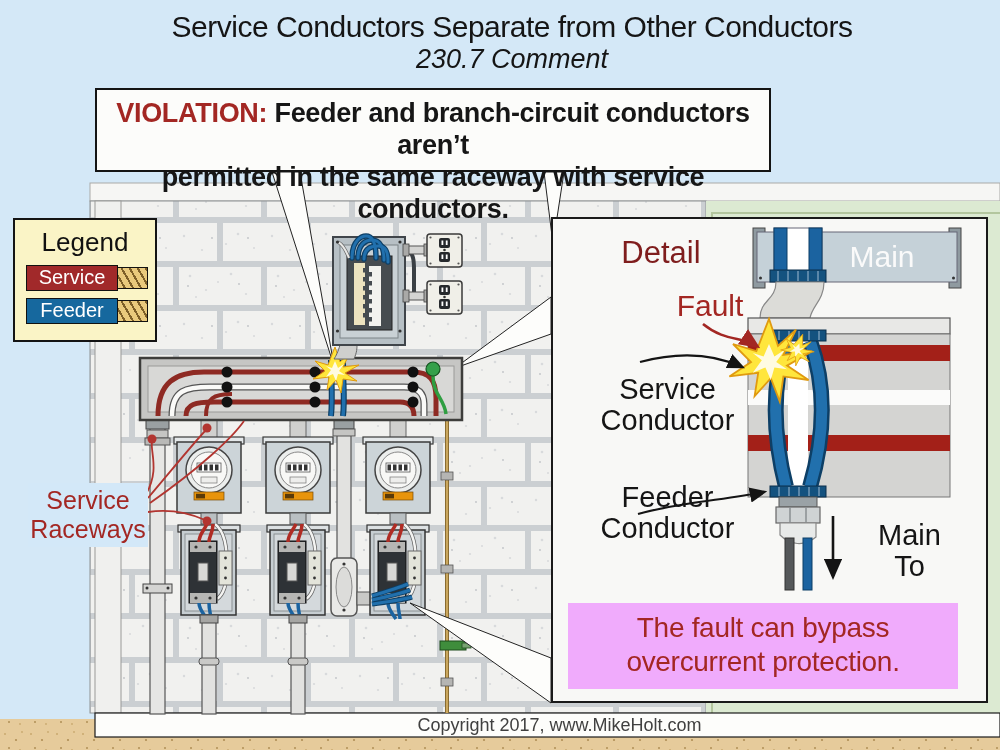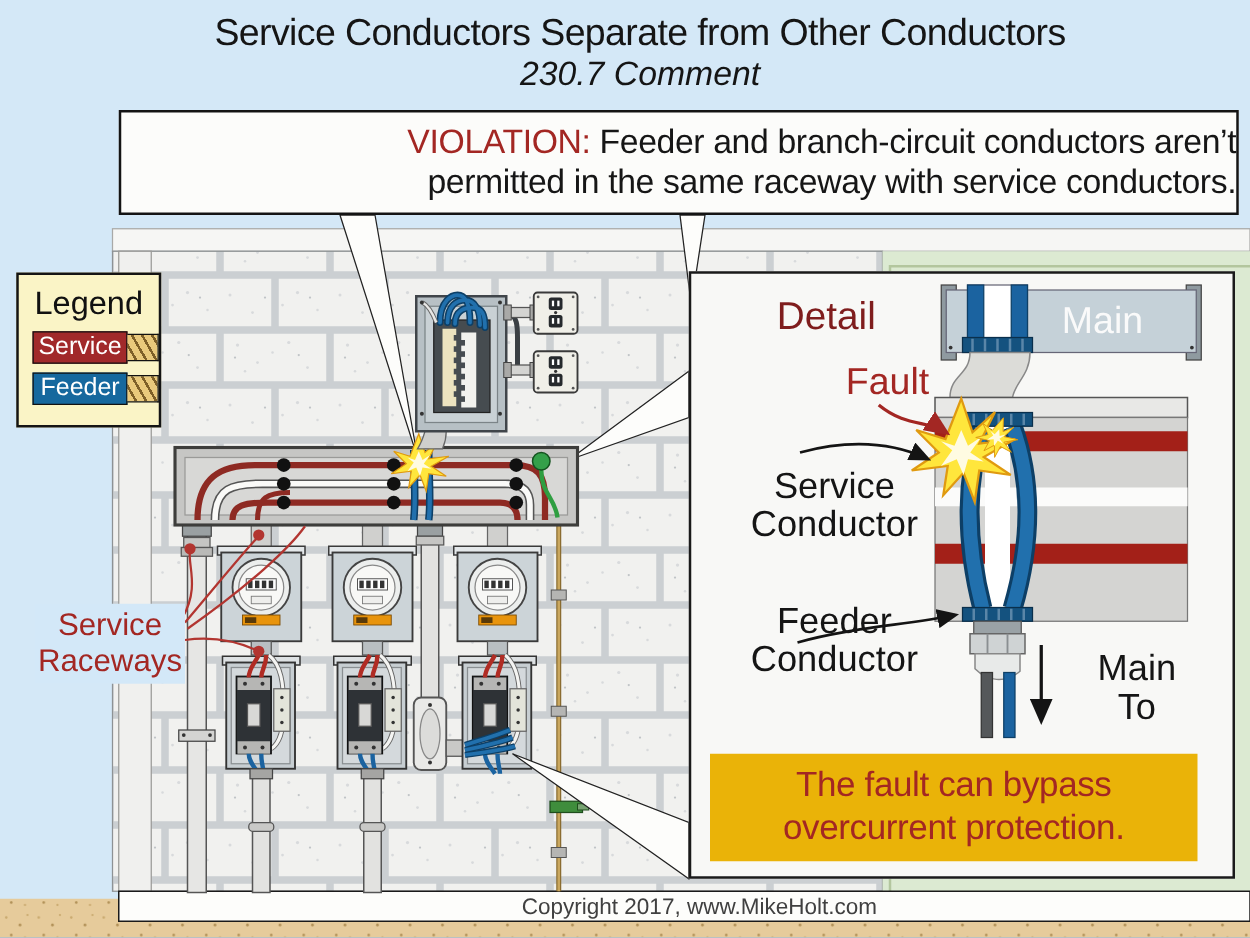--- a/index.html
+++ b/index.html
@@ -14,28 +14,29 @@
   .detail-box{
     position:absolute;left:551px;top:217px;width:437px;height:486px;
     background:#f8f8f6;border:2.5px solid #1a1a1a;box-sizing:border-box;z-index:2;
   }
   .svg-detail{z-index:3;}
   .txt{position:absolute;z-index:4;color:#151515;}
   .center{text-align:center;margin-left:12px;}
   .title1{left:0;top:10px;width:1000px;font-size:30px;letter-spacing:-0.5px;}
   .title2{left:0;top:44px;width:1000px;font-size:27px;font-style:italic;}
   .violation-box{
-    position:absolute;left:95px;top:88px;width:896px;height:84px;box-sizing:border-box;
+    position:absolute;left:95px;top:88px;width:676px;height:84px;box-sizing:border-box;
     background:#fcfcfa;border:2.5px solid #141414;z-index:4;
-    font-size:27px;line-height:32px;text-align:right;padding-top:7px;color:#161616;
+    font-size:27px;line-height:32px;text-align:center;padding-top:7px;color:#161616;
     letter-spacing:-0.3px;
+    font-weight:bold;
   }
   .violation-label{color:#a32723;}
   .legend-box{
-    position:absolute;left:13px;top:218px;width:116px;height:124px;box-sizing:border-box;
+    position:absolute;left:13px;top:218px;width:144px;height:124px;box-sizing:border-box;
     background:#faf4c6;border:2px solid #141414;z-index:4;
   }
   .legend-title{font-size:26px;text-align:center;margin-top:7px;color:#111;}
   .legend-row{display:flex;align-items:center;margin:7px 0 0 11px;}
   .legend-bar{width:92px;height:26px;box-sizing:border-box;border:1.5px solid #111;
     color:#fff;font-size:20px;line-height:23px;text-align:center;}
   .legend-service{background:#a1292a;}
   .legend-feeder{background:#16689e;}
   .legend-tail{width:30px;height:22px;box-sizing:border-box;border:1.5px solid #111;border-left:none;
     background:repeating-linear-gradient(60deg,#e9c97c 0 5px,#7d5f28 5px 7px);}
@@ -44,21 +45,21 @@
     font-size:25px;line-height:29px;text-align:center;padding:3px 0;
   }
   .detail-title{left:579px;top:235px;width:140px;font-size:31px;color:#7f1d1d;}
   .panel-label{left:790px;top:240px;width:160px;font-size:30px;color:#fafafa;}
   .fault-label{left:643px;top:289px;width:110px;font-size:30px;color:#a32723;}
   .svc-cond{left:568px;top:374px;width:175px;font-size:29px;line-height:31px;}
   .fdr-cond{left:568px;top:482px;width:175px;font-size:29px;line-height:31px;}
   .to-main{left:845px;top:520px;width:105px;font-size:29px;line-height:31px;}
   .note-box{
     position:absolute;left:568px;top:603px;width:390px;height:86px;z-index:4;
-    background:#eab308;color:#a32723;font-size:28px;line-height:34px;text-align:center;
+    background:#f0abfc;color:#a32723;font-size:28px;line-height:34px;text-align:center;
     padding-top:8px;box-sizing:border-box;letter-spacing:-0.3px;
   }
   .copyright{left:95px;top:714px;width:905px;font-size:18px;line-height:23px;color:#404040;text-align:center;}
 </style>
 </head>
 <body>
 
 <div class="stage">
 
   <svg class="svg-main" width="1000" height="750" viewBox="0 0 1000 750">

